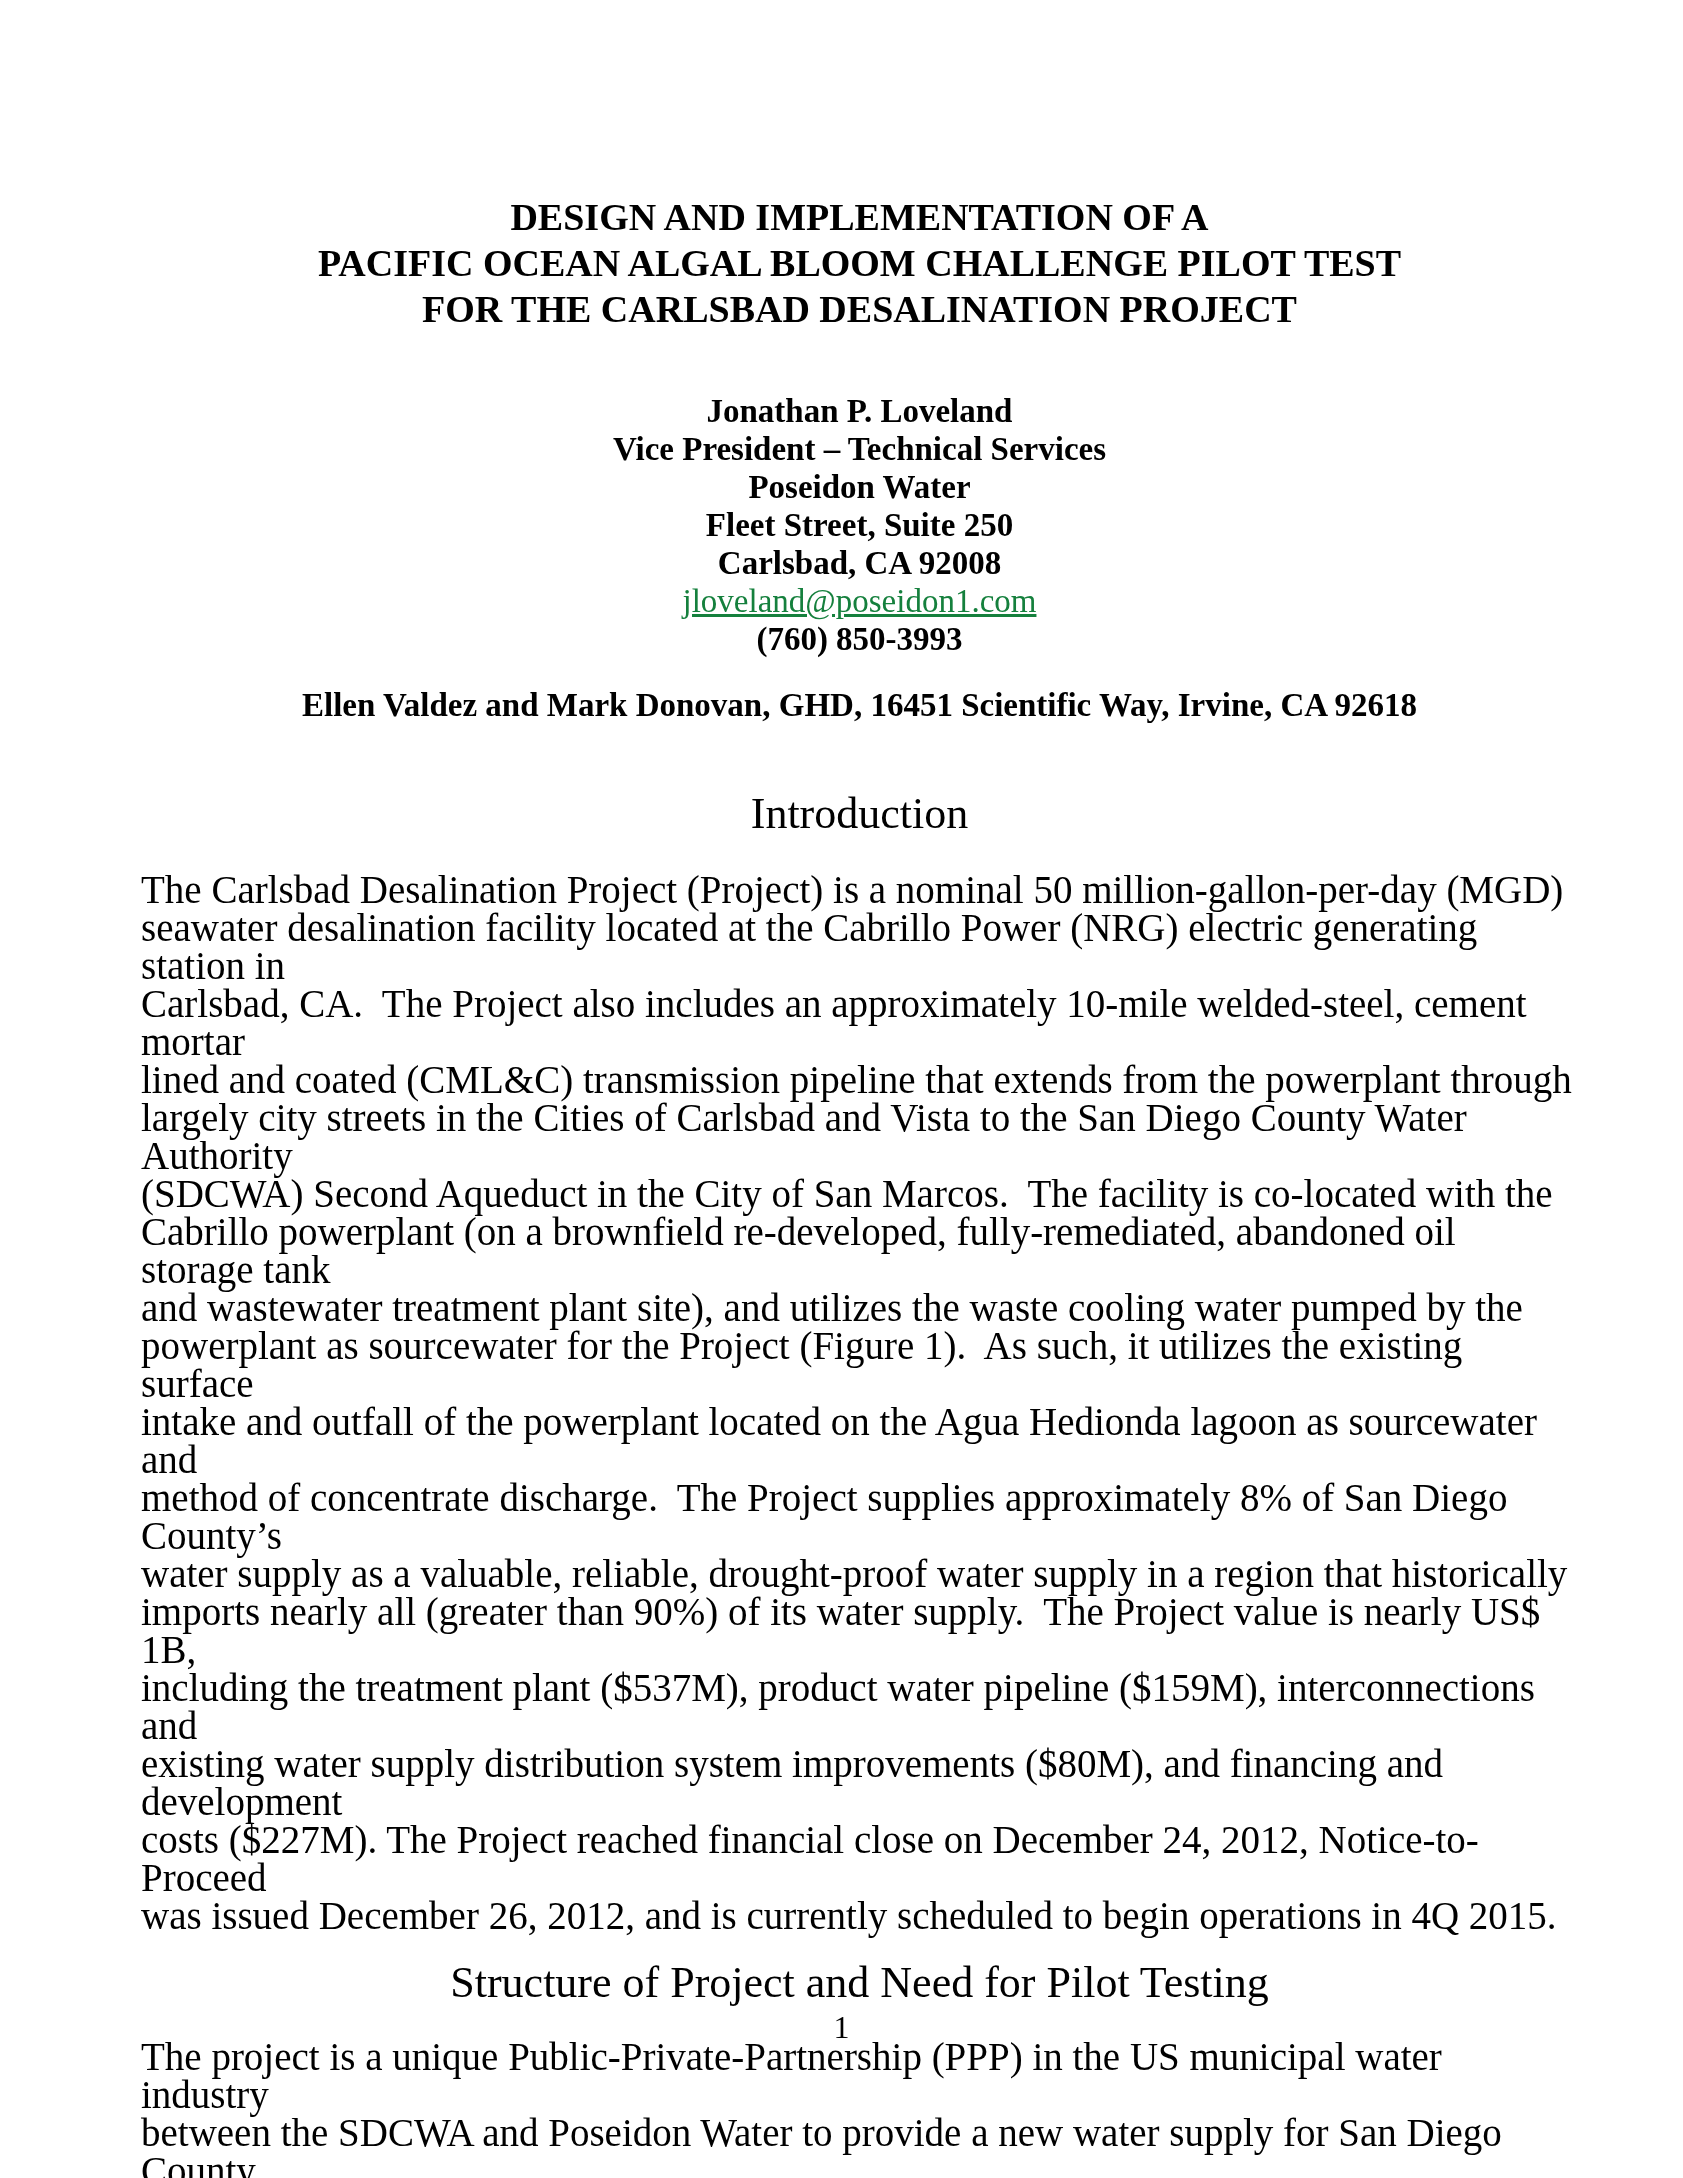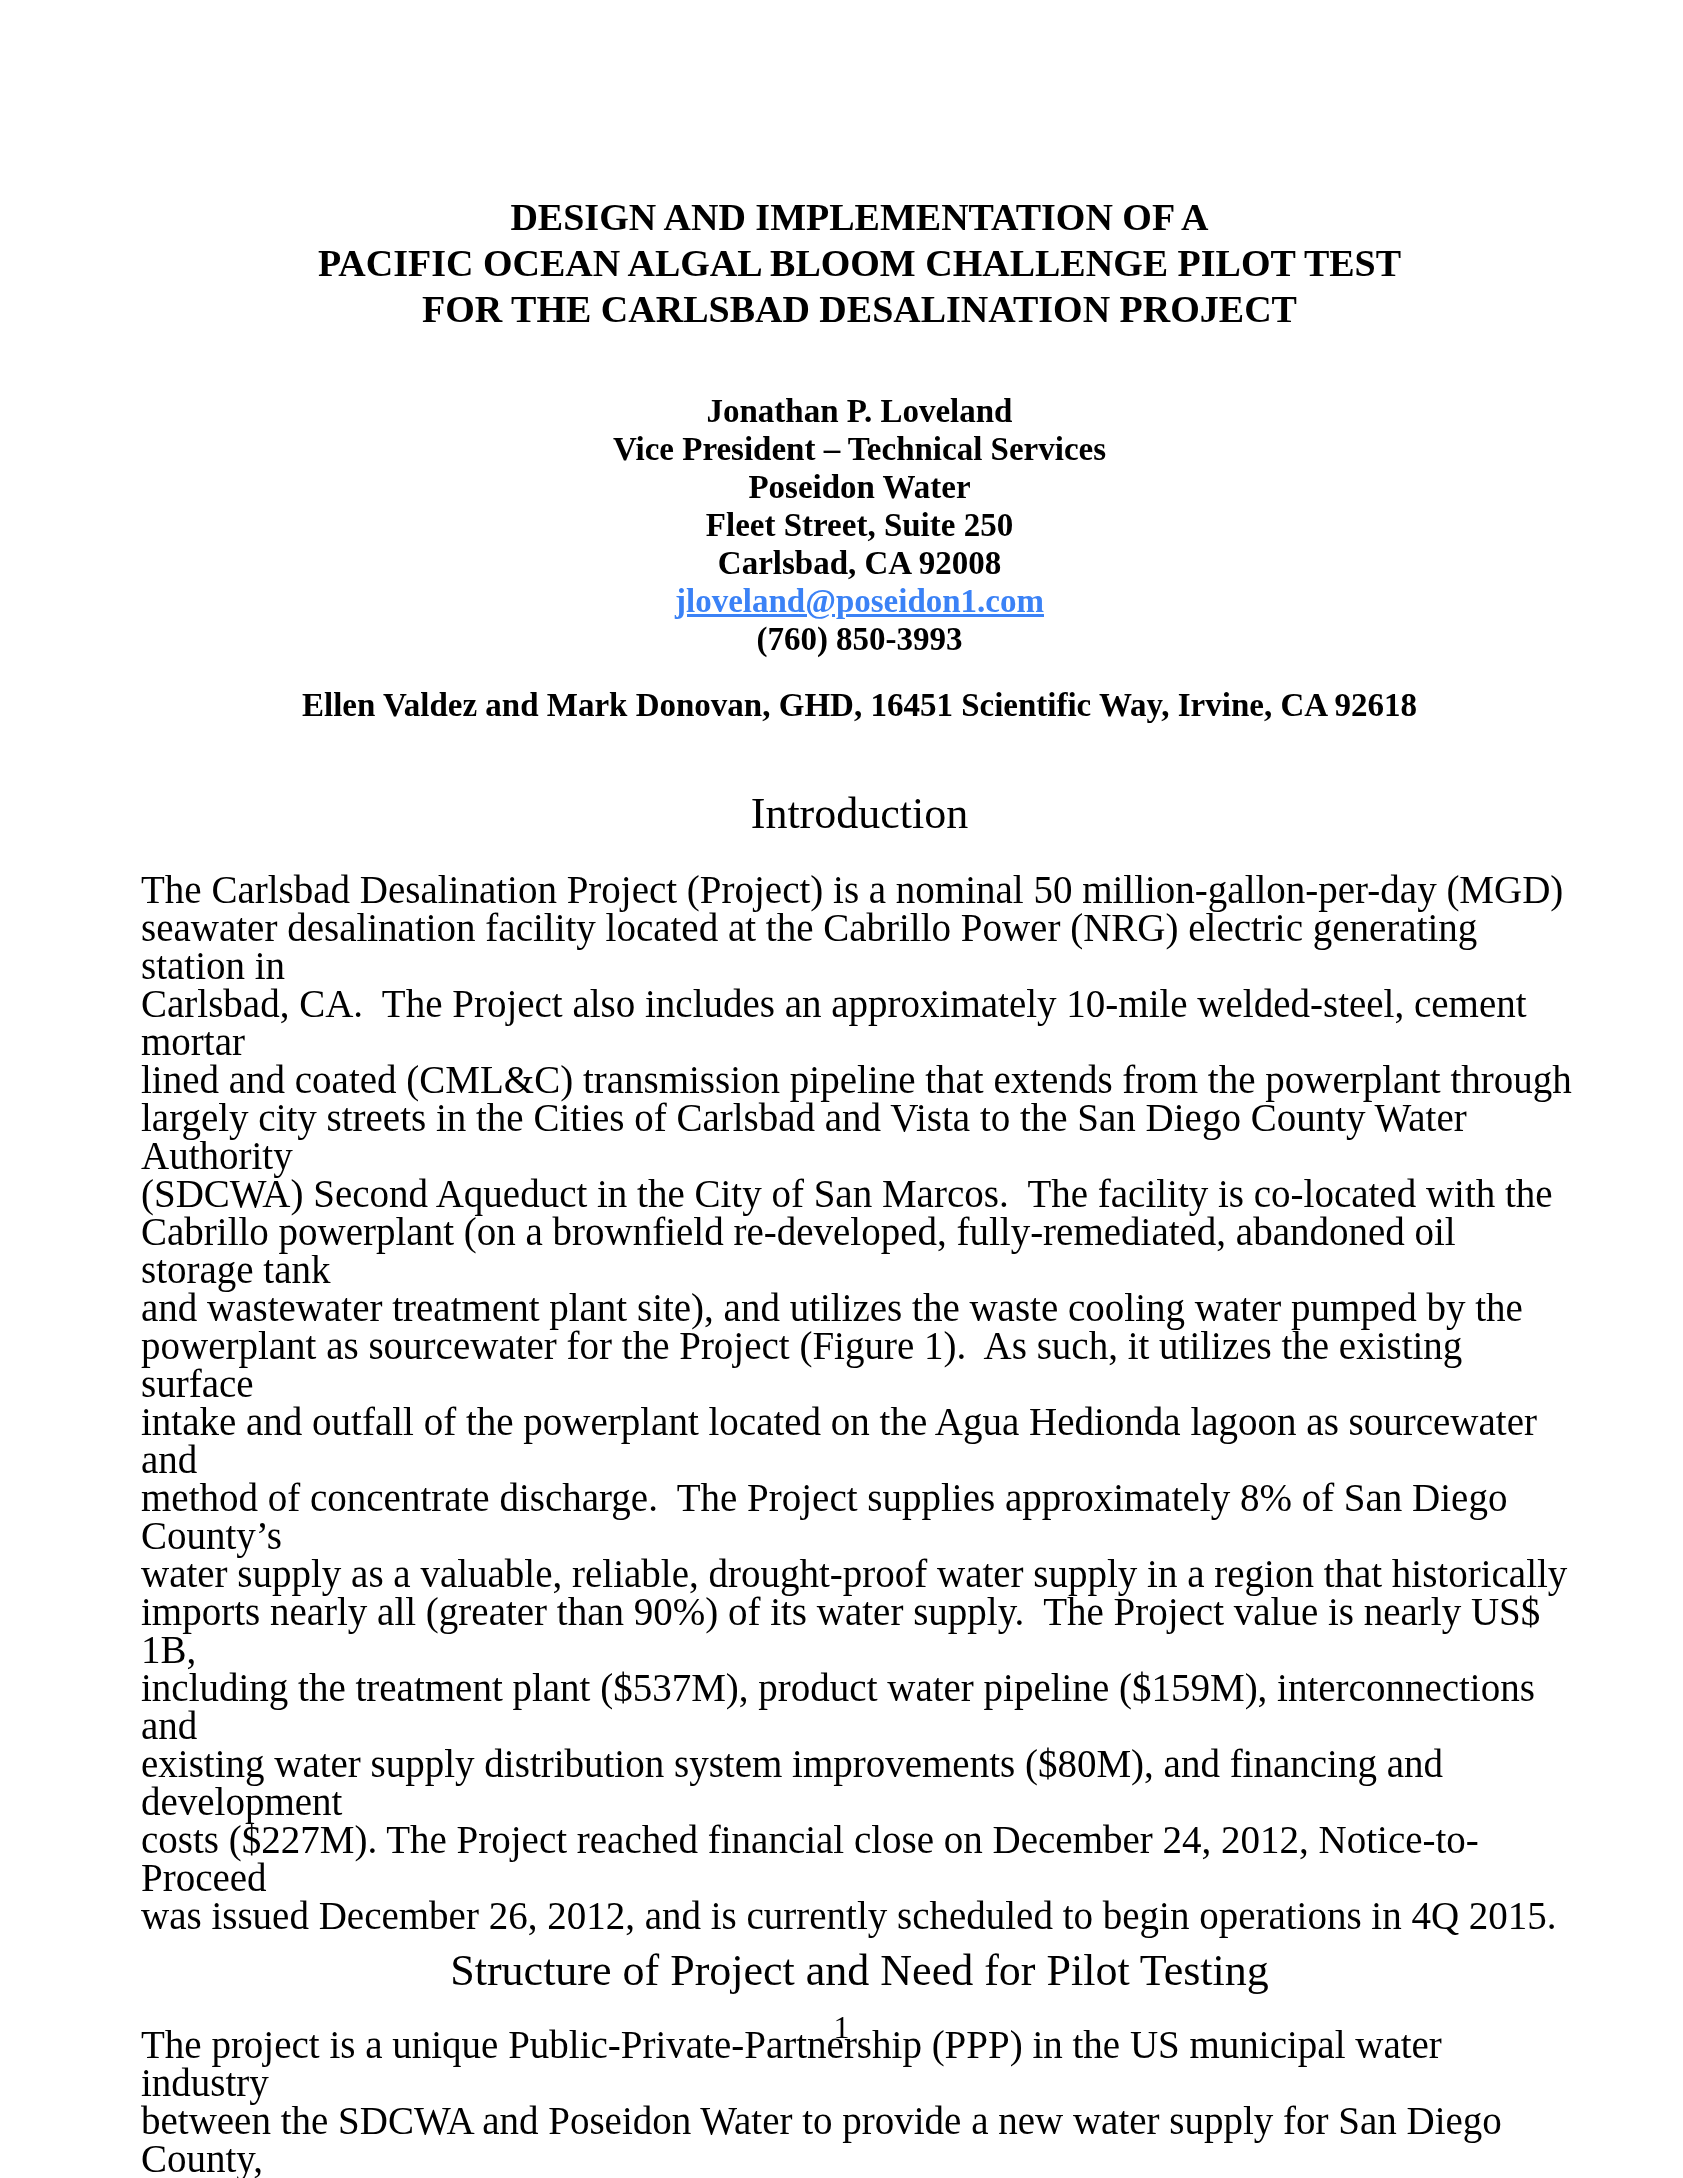--- a/index.html
+++ b/index.html
@@ -30,40 +30,40 @@
     margin-top: 60px;
     text-align: center;
     font-weight: bold;
     font-size: 33px;
     line-height: 38px;
   }
   .authors div {
     min-height: 38px;
   }
   a.email-link {
-    color: #3b82f6;
-    font-weight: bold;
+    color: #15803d;
+    font-weight: normal;
     text-decoration: underline;
     cursor: pointer;
   }
   .coauthors {
     margin-top: 28px;
     text-align: center;
     font-weight: bold;
     font-size: 33px;
     line-height: 38px;
   }
   .section-heading {
     text-align: center;
     font-weight: normal;
     font-size: 44px;
     line-height: 38px;
   }
   .h-intro { margin-top: 71px; }
-  .h-structure { margin-top: 17px; }
+  .h-structure { margin-top: 29px; }
   .body-para {
     font-size: 39px;
     line-height: 38px;
     text-align: left;
     white-space: pre-wrap;
   }
   .p-1 { margin-top: 38px; }
   .p-2 { margin-top: 36px; }
   .page-number {
     position: absolute;

